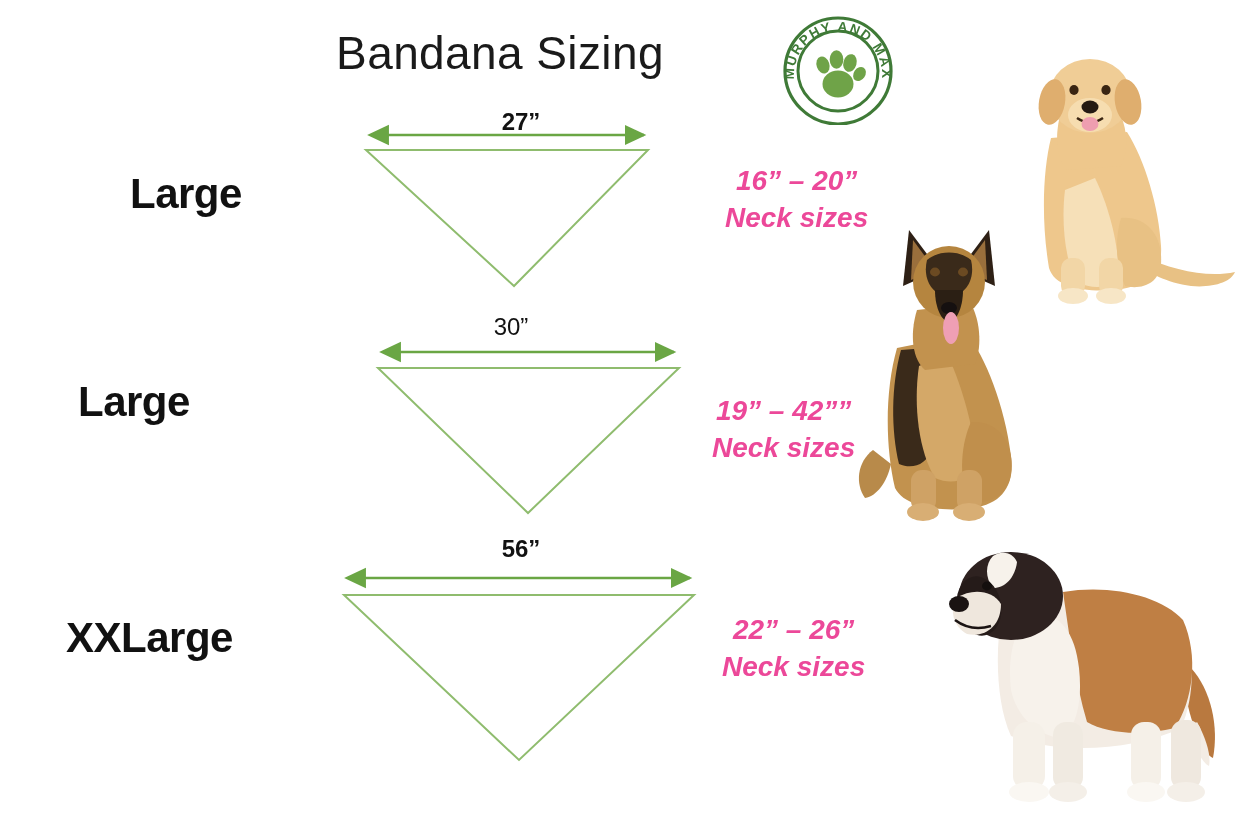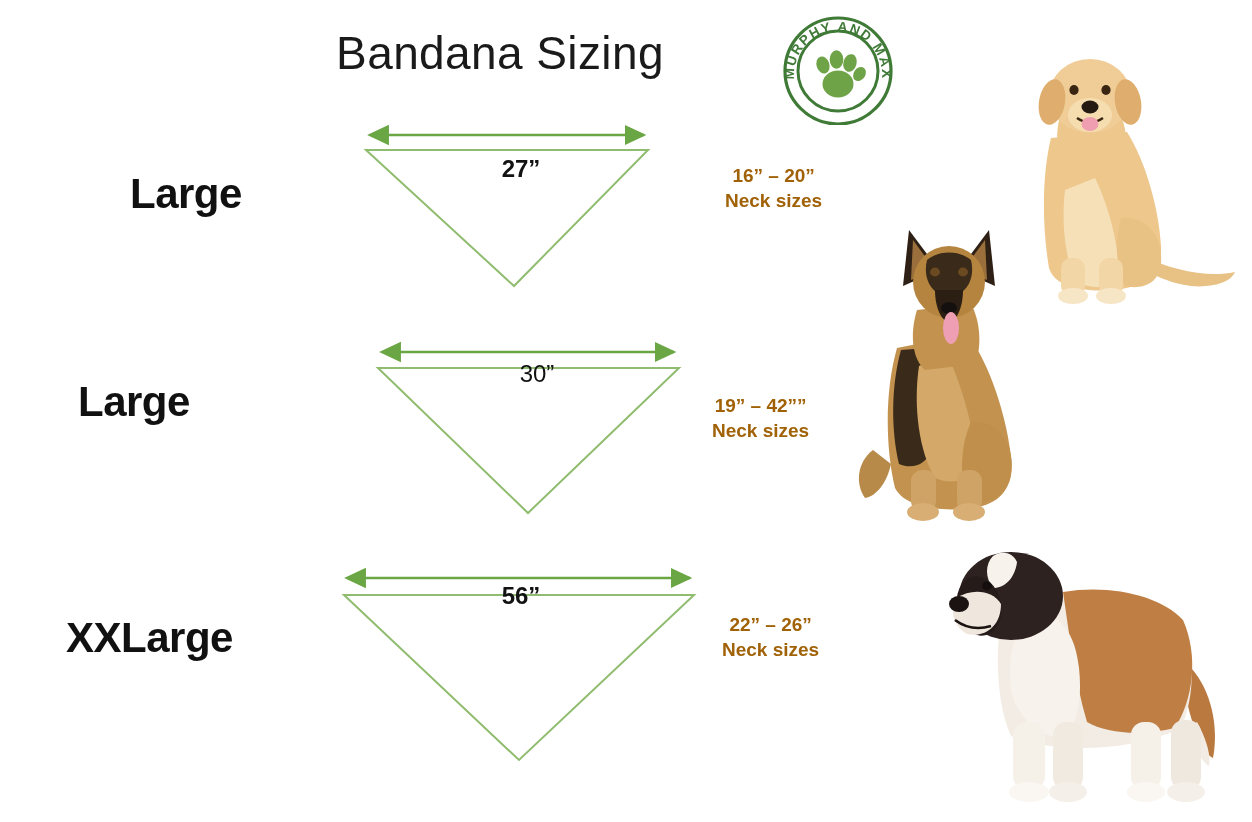--- a/index.html
+++ b/index.html
@@ -55,35 +55,35 @@
   }
 
   
   .dim-label {
     position: absolute;
     font-size: 24px;
     color: #121212;
     white-space: nowrap;
     text-align: center;
     transform: translateX(-50%);
-    margin-top: 47px;
   }
   .dim-label.bold { font-weight: bold; }
   .dim-label.semi { font-weight: 600; }
   .dim-label.reg  { font-weight: 400; }
 
   
   .neck-block {
     position: absolute;
-    font-size: 19px;
+    font-size: 28px;
     font-weight: bold;
-    color: #a16207;
+    color: #ec4899;
     line-height: 1.32;
     text-align: center;
     white-space: nowrap;
+    font-style: italic;
   }
 
   
   #diagram-layer {
     position: absolute;
     left: 0;
     top: 0;
     width: 1252px;
     height: 822px;
     pointer-events: none;
@@ -282,21 +282,21 @@
   </svg>
 
   <div class="size-label" style="left:114px; top:170px;margin-left:16px;">Large</div>
 
   <div class="size-label" style="left:78px; top:378px;">Large</div>
 
   <div class="size-label" style="left:66px; top:614px;">XXLarge</div>
 
   <div class="dim-label bold" style="left:521px; top:108px;">27”</div>
 
-  <div class="dim-label reg" style="left:537px; top:313px;">30”</div>
+  <div class="dim-label reg" style="left:511px; top:313px;">30”</div>
 
   <div class="dim-label semi" style="left:521px; top:535px;">56”</div>
 
   <div class="neck-block" style="left:725px; top:163px;">
     <div>16” – 20”</div>
     <div>Neck sizes</div>
   </div>
 
   <div class="neck-block" style="left:712px; top:393px;">
     <div>19” – 42””</div>

